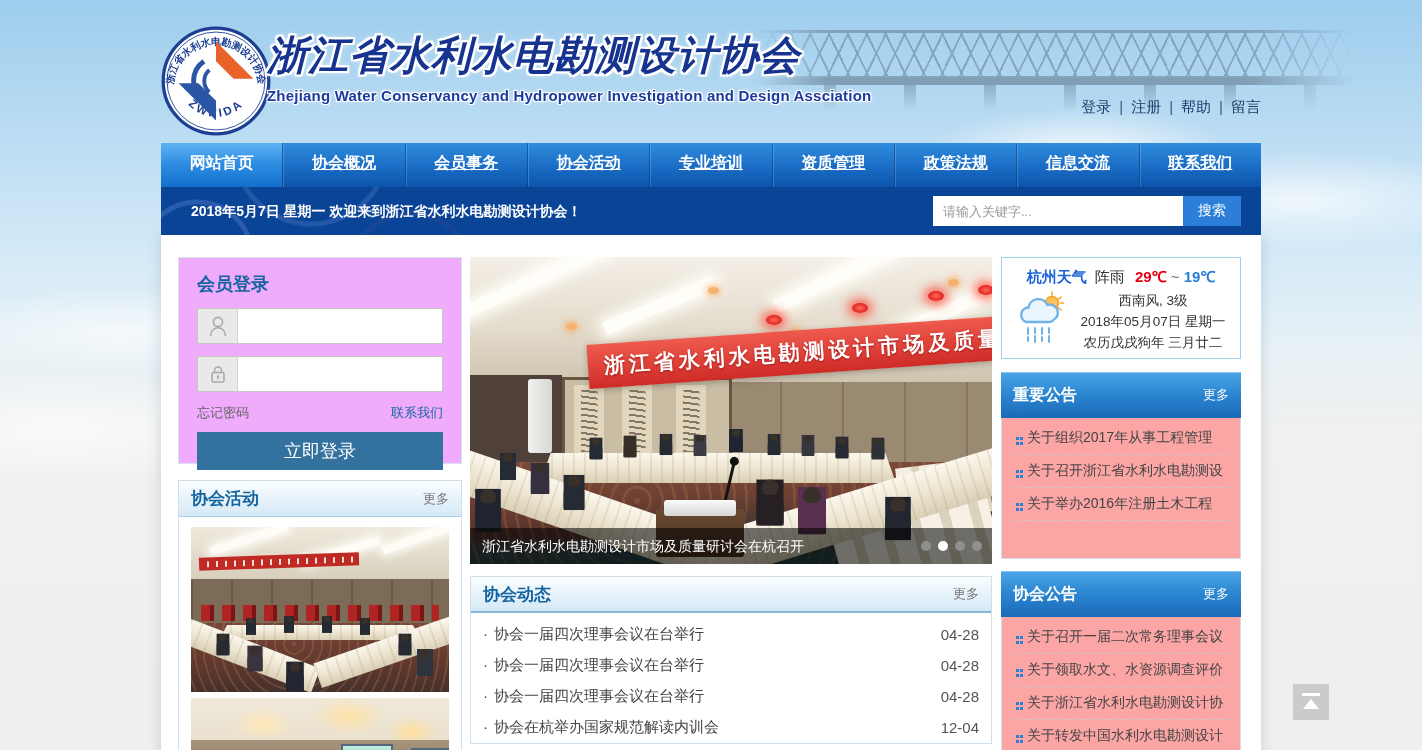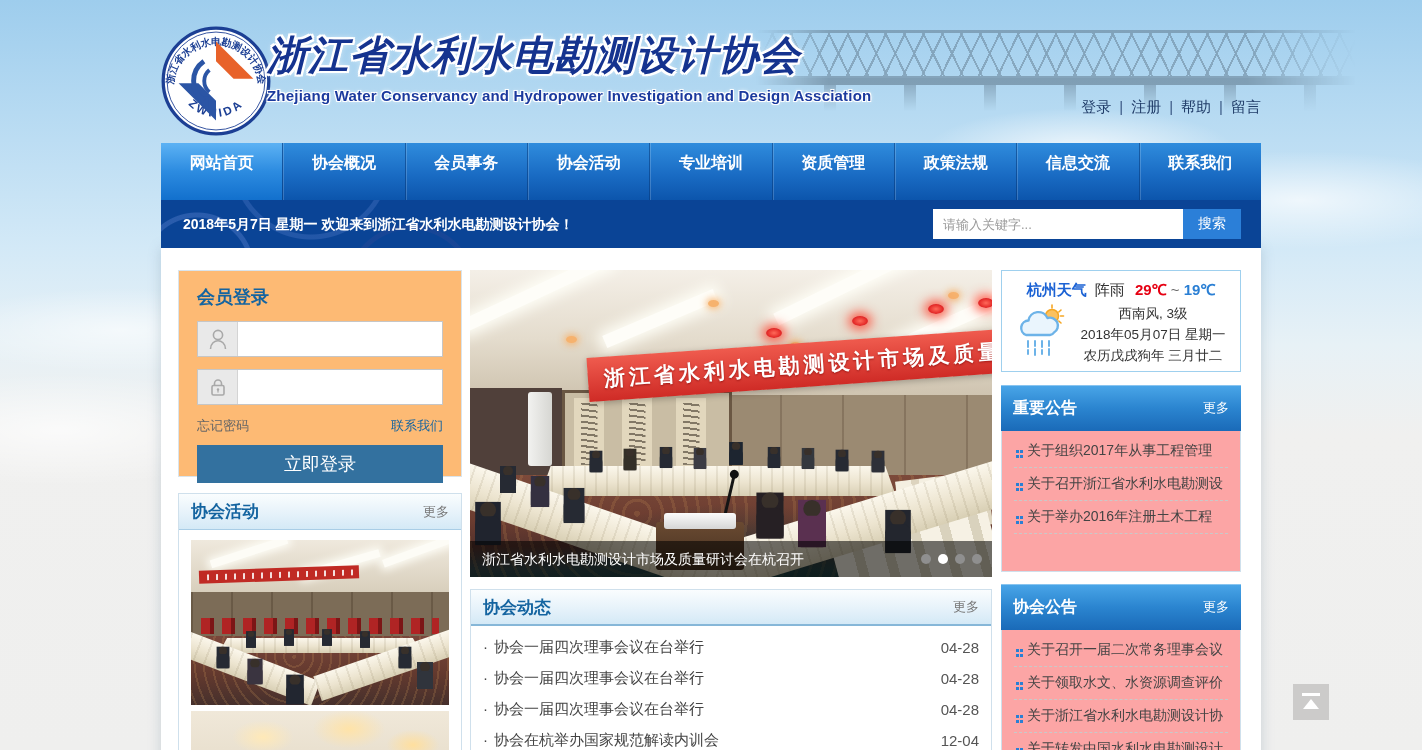--- a/index.html
+++ b/index.html
@@ -47,46 +47,46 @@
   .site-subtitle {
     margin-top:4px; font-size:15px; font-weight:bold; color:#1b3a9e; letter-spacing:.2px;
     text-shadow:-1px -1px 0 #fff,1px -1px 0 #fff,-1px 1px 0 #fff,1px 1px 0 #fff,0 0 4px #fff;
     text-align:right;
   }
   .top-links { position:absolute; right:0; top:98px; font-size:15px; color:#203c68; }
   .top-links a { color:#203c68; text-decoration:none; }
   .top-links .sep { margin:0 8px; color:#3c5a86; }
 
   
-  .nav { height:57px; display:flex; background:linear-gradient(180deg,#2f8cdd 0%,#1a6cc4 55%,#0c55ac 100%); }
+  .nav { height:44px; display:flex; background:linear-gradient(180deg,#2f8cdd 0%,#1a6cc4 55%,#0c55ac 100%); }
   .nav-item { flex:1; text-align:center; line-height:40px; color:#fff; font-size:16px; font-weight:bold; cursor:pointer; position:relative; }
-  .nav-item + .nav-item { border-left:1px solid rgba(8,56,120,.55); box-shadow:inset 1px 0 0 rgba(255,255,255,.18); }
+  .nav-item + .nav-item { border-left:1px solid rgba(8,56,120,.55); box-shadow:inset 1px 0 0 rgba(255,255,255,.18);text-decoration:underline; }
   .nav-item.active { background:linear-gradient(180deg,#5cb2f4 0%,#2c8be0 50%,#1270cd 100%); }
 
   
   .info-bar { height:48px; background:#0a4496; position:relative; color:#fff;
     background-image:
       radial-gradient(120px 120px at 36px 70px, transparent 52px, rgba(45,95,175,.9) 53px 57px, transparent 58px),
       radial-gradient(170px 170px at 150px -40px, transparent 74px, rgba(45,95,175,.7) 75px 79px, transparent 80px),
       radial-gradient(140px 140px at 250px 90px, transparent 60px, rgba(25,70,150,.9) 61px 65px, transparent 66px);
   }
-  .welcome { position:absolute; left:22px; top:0; line-height:48px; font-size:14px; font-weight:600; }
+  .welcome { position:absolute; left:30px; top:0; line-height:48px; font-size:14px; font-weight:600; }
   .search { position:absolute; right:20px; top:9px; display:flex; }
   .search input { width:250px; height:30px; border:none; outline:none; padding:0 10px; font-size:13px; color:#333; font-family:"Liberation Sans",sans-serif; }
   .search input::placeholder { color:#9a9a9a; }
   .search button { width:58px; height:30px; border:none; background:#2b7fd8; color:#fff; font-size:14px; cursor:pointer; font-family:"Liberation Sans",sans-serif; }
 
   
   .main { background:#fff; box-shadow:0 0 12px rgba(110,135,160,.3); padding:22px 20px 0 17px; display:flex; min-height:519px; }
   .col-left { width:284px; flex:none; }
   .col-mid { width:522px; flex:none; margin-left:8px; }
   .col-right { width:240px; flex:none; margin-left:9px; }
 
   
-  .login-box { background:#fdba74; border:1px solid #d9e4ec; height:207px; padding:14px 18px; }
+  .login-box { background:#f0abfc; border:1px solid #d9e4ec; height:207px; padding:14px 18px; }
   .login-title { color:#1464a0; font-size:18px; font-weight:bold; margin-bottom:12px; }
   .input-row { display:flex; height:36px; border:1px solid #c6c6c6; background:#fff; margin-bottom:12px; }
   .icon-cell { width:40px; flex:none; background:#e9e9e9; border-right:1px solid #d4d4d4; display:flex; align-items:center; justify-content:center; }
   .input-row input { flex:1; border:none; outline:none; padding:0 8px; font-size:14px; color:#333; font-family:"Liberation Sans",sans-serif; }
   .login-aux { display:flex; justify-content:space-between; font-size:13px; margin:2px 0 10px; }
   .forgot { color:#666; text-decoration:none; }
   .register { color:#1464a0; text-decoration:none; }
   .login-btn { display:block; width:100%; height:38px; border:none; background:#33719f; color:#fff; font-size:18px; cursor:pointer; font-family:"Liberation Sans",sans-serif; }
 
   

